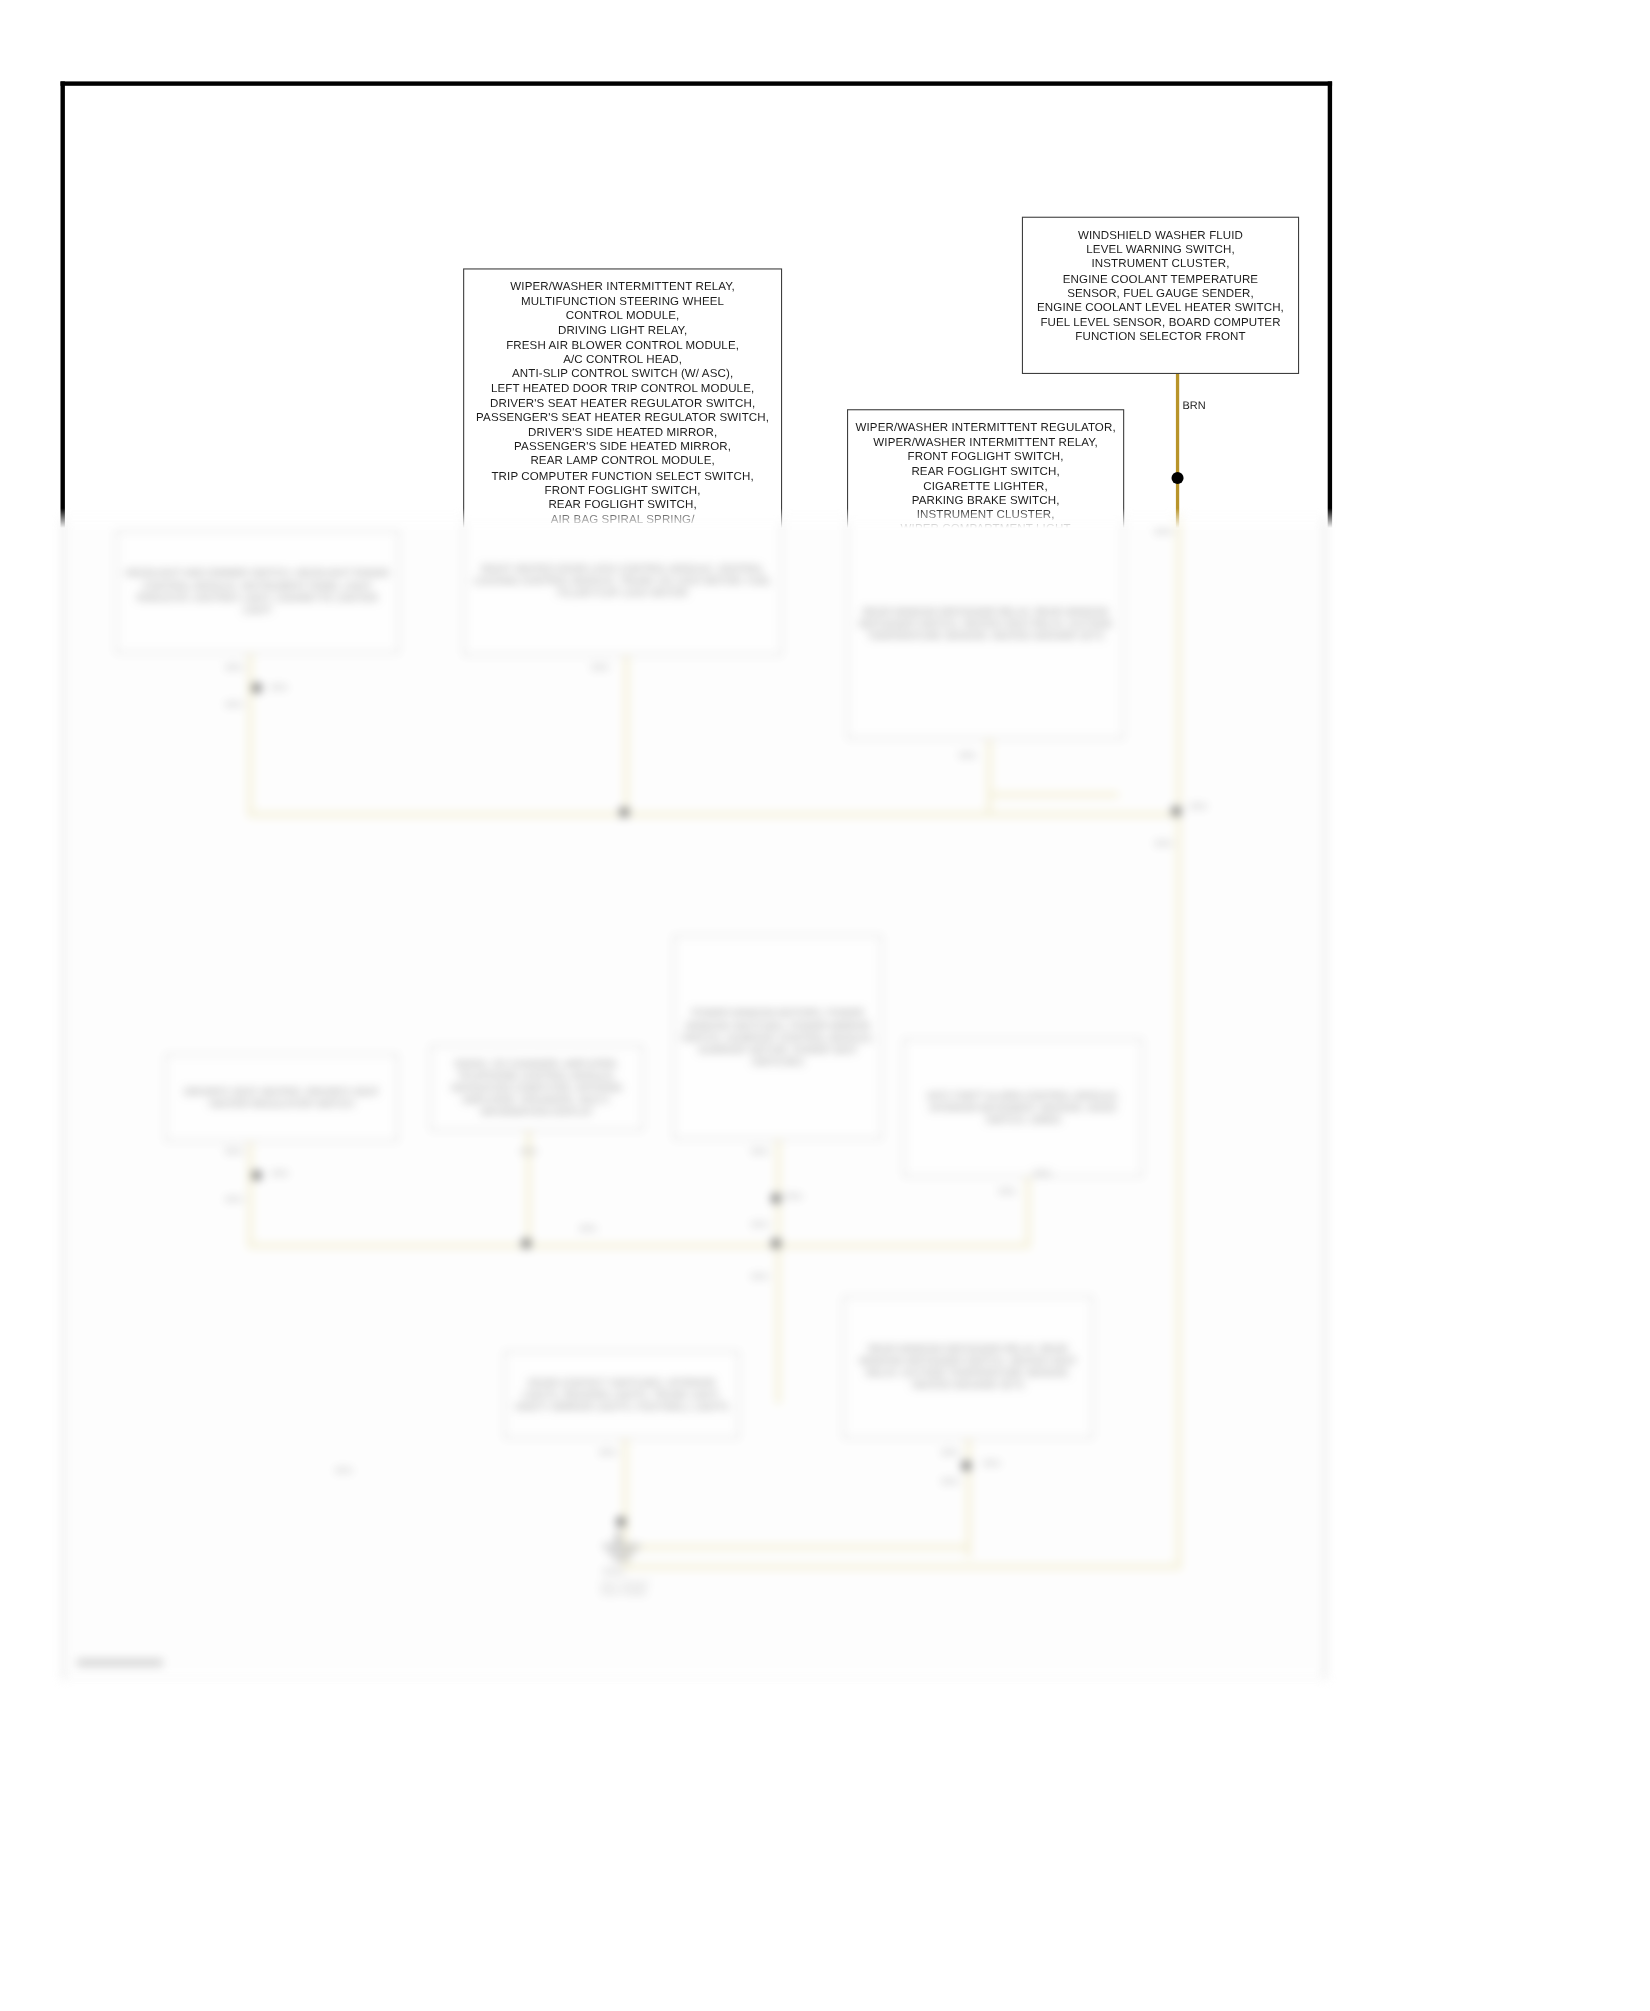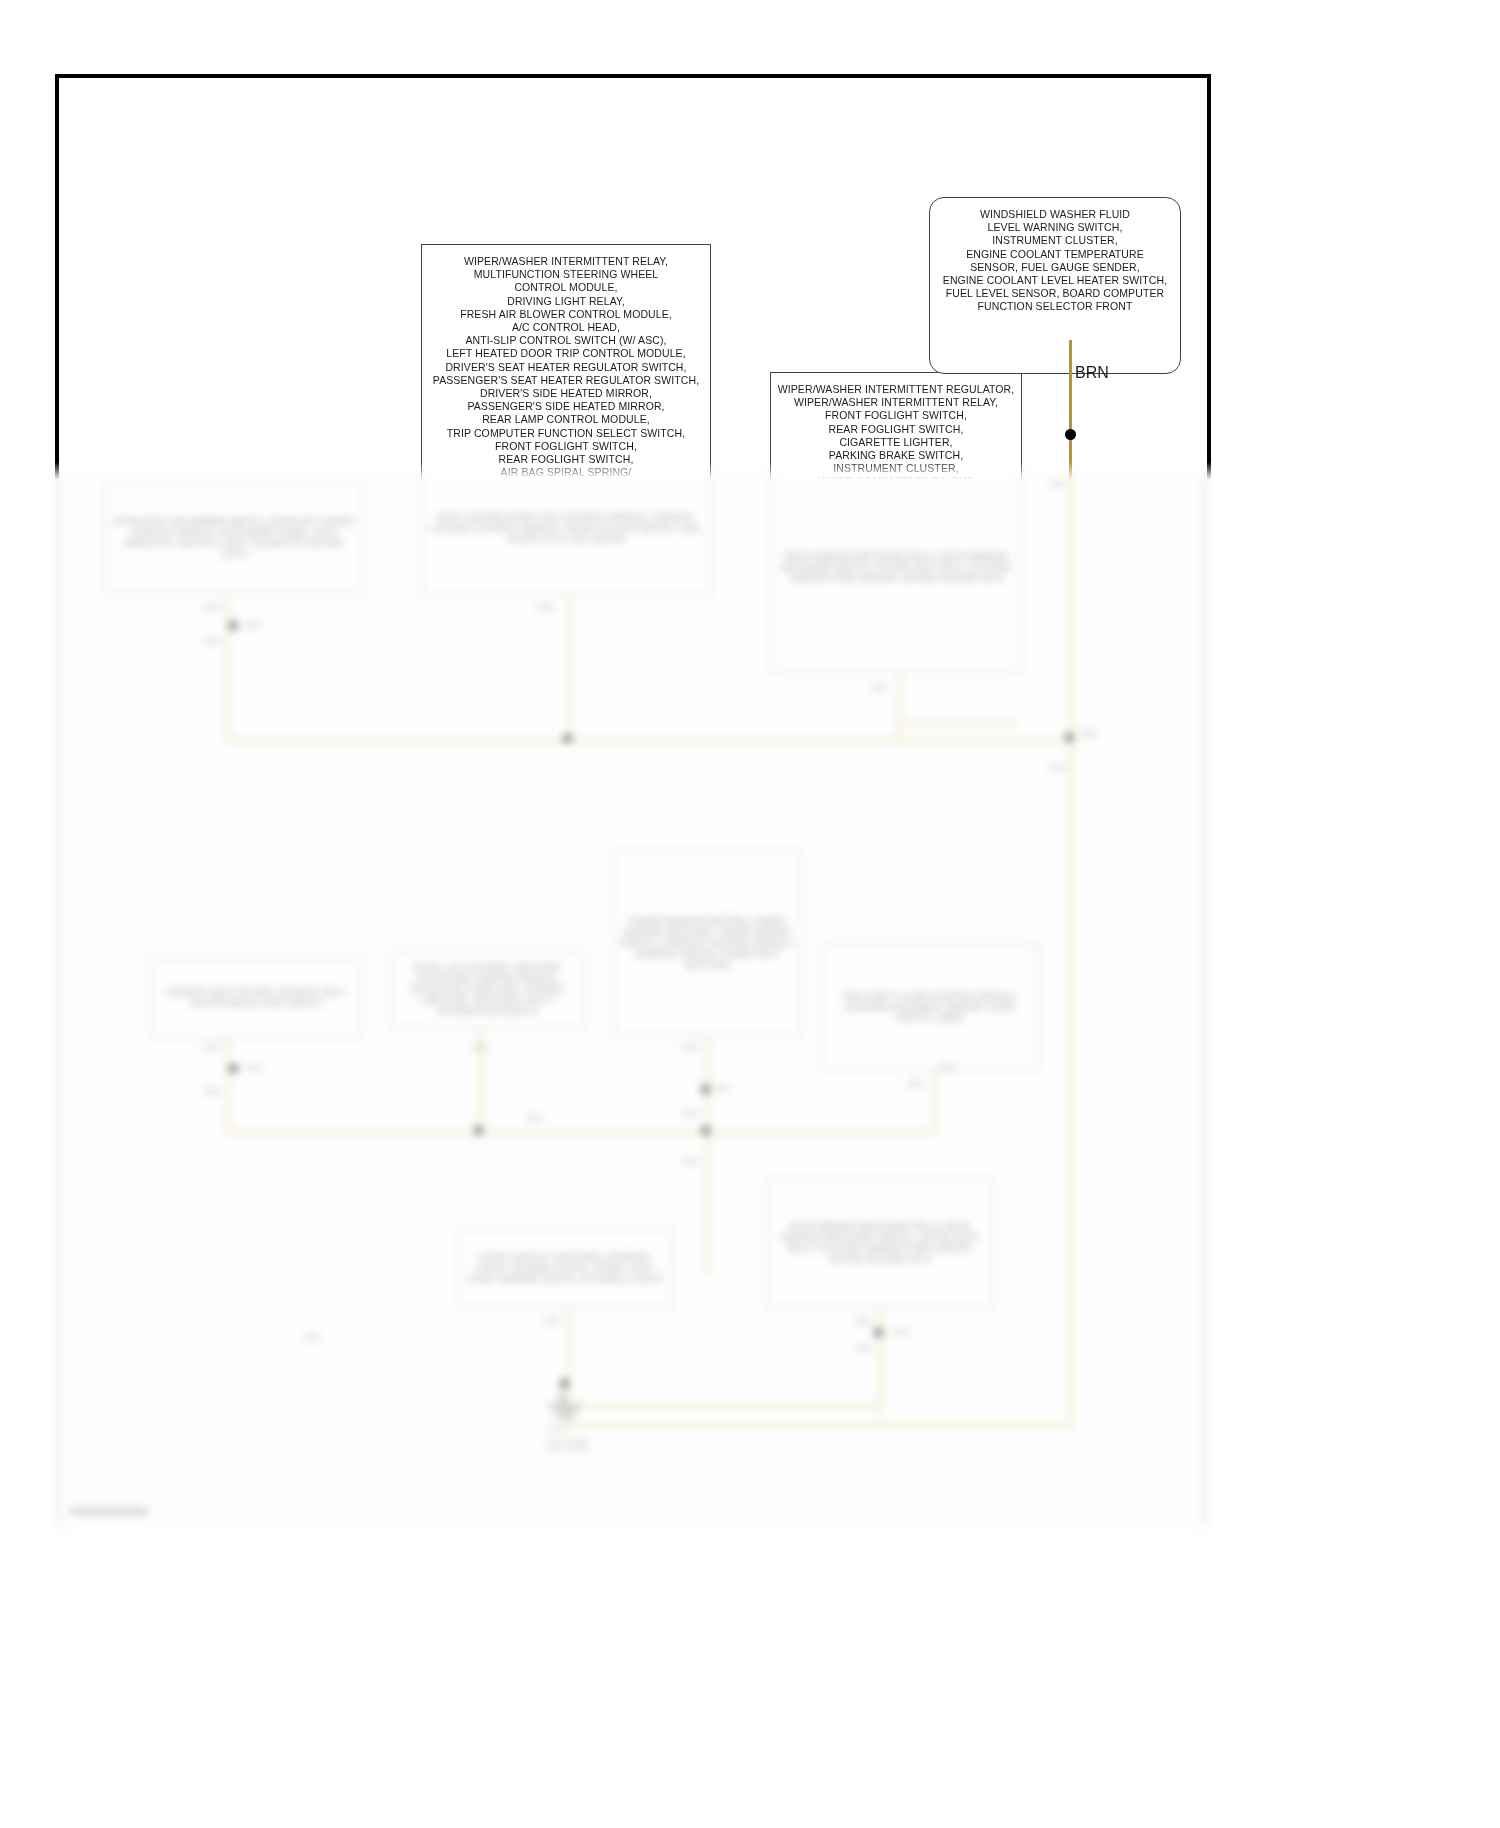--- a/index.html
+++ b/index.html
@@ -42,21 +42,21 @@
                border-left:4px solid #000;border-top:4px solid #000;border-right:4px solid #000;
                box-sizing:border-box;background:transparent;}
 
   .sbox{position:absolute;border:1.6px solid #3f3f3f;background:#ffffff;box-sizing:border-box;
         color:#1b1b1b;font-size:10.5px;line-height:13.2px;text-align:center;
         padding-top:10px;letter-spacing:.1px;}
   .sbox .ln{display:block;white-space:nowrap;}
 
   .brn-wire{position:absolute;left:1069px;top:340px;width:3px;height:160px;background:#b8942a;}
   .brn-dot{position:absolute;left:1065px;top:429px;width:11px;height:11px;border-radius:50%;background:#000;}
-  .brn-label{position:absolute;left:1043px;top:364px;font-size:16px;color:#1b1b1b;padding-left:32px;}
+  .brn-label{position:absolute;left:1043px;top:364px;font-size:10px;color:#1b1b1b;padding-left:32px;}
 </style>
 </head>
 <body>
 
 <div id="blur-layer">
   <div class="pagebg"></div>
   <div class="frameL"></div>
   <div class="frameR"></div>
 
   <div class="bbox" style="left:105px;top:482px;width:258px;height:112px;">
@@ -182,21 +182,21 @@
         <span class="ln">WIPER/WASHER INTERMITTENT REGULATOR,</span>
         <span class="ln">WIPER/WASHER INTERMITTENT RELAY,</span>
         <span class="ln">FRONT FOGLIGHT SWITCH,</span>
         <span class="ln">REAR FOGLIGHT SWITCH,</span>
         <span class="ln">CIGARETTE LIGHTER,</span>
         <span class="ln">PARKING BRAKE SWITCH,</span>
         <span class="ln">INSTRUMENT CLUSTER,</span>
         <span class="ln">WIPER COMPARTMENT LIGHT</span>
       </div>
 
-  <div class="sbox" id="box-right" style="left:929px;top:197px;width:252px;height:177px;border-radius:15px;">
+  <div class="sbox" id="box-right" style="left:929px;top:197px;width:252px;height:143px;">
         <span class="ln">WINDSHIELD WASHER FLUID</span>
         <span class="ln">LEVEL WARNING SWITCH,</span>
         <span class="ln">INSTRUMENT CLUSTER,</span>
         <span class="ln">ENGINE COOLANT TEMPERATURE</span>
         <span class="ln">SENSOR, FUEL GAUGE SENDER,</span>
         <span class="ln">ENGINE COOLANT LEVEL HEATER SWITCH,</span>
         <span class="ln">FUEL LEVEL SENSOR, BOARD COMPUTER</span>
         <span class="ln">FUNCTION SELECTOR FRONT</span>
       </div>
 

